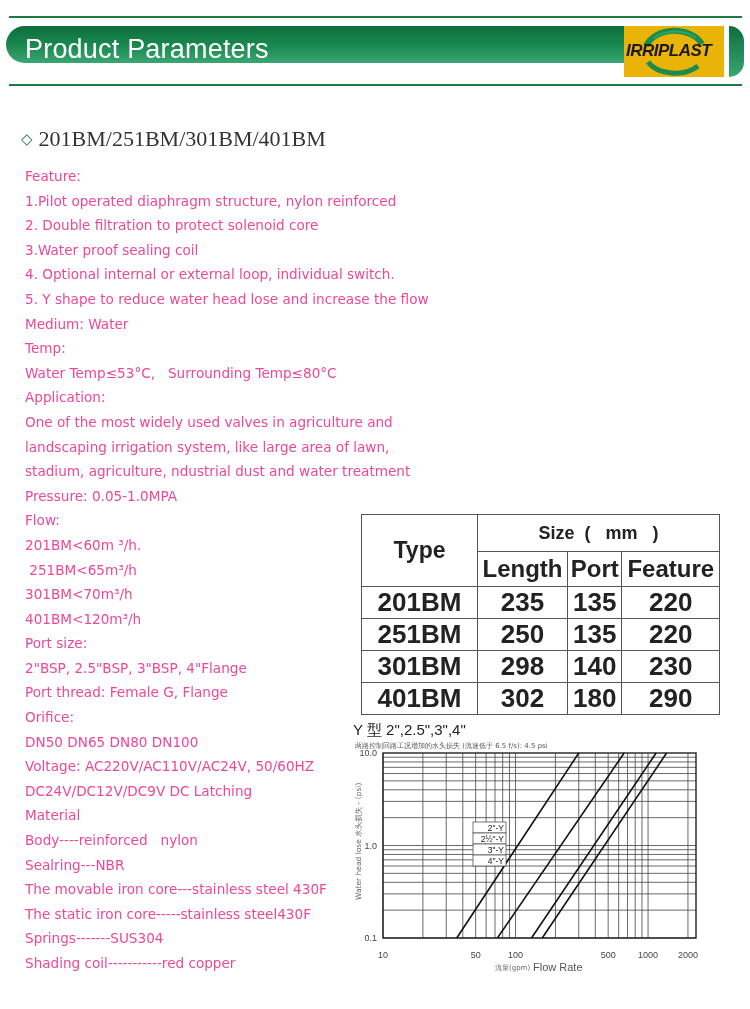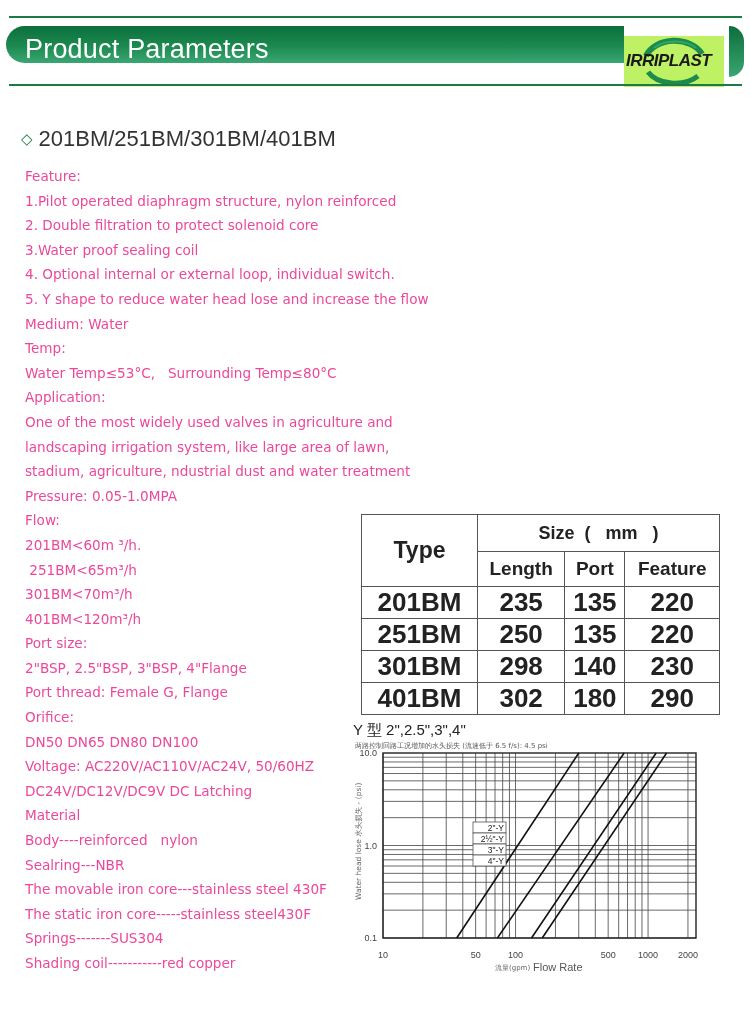--- a/index.html
+++ b/index.html
@@ -1,32 +1,32 @@
 <!DOCTYPE html>
 <html><head>
 <meta charset="utf-8">
 <style>
   html, body { margin:0; padding:0; background:#ffffff; }
   body { width:750px; height:1009px; position:relative; overflow:hidden; font-family:"DejaVu Sans", sans-serif; color:#333; }
   .rule { position:absolute; left:9px; width:733px; height:2px; background:#1e7a45; }
   .banner { position:absolute; left:6px; top:26px; width:618px; height:37px; border-radius:24px 0 0 24px;
             background:linear-gradient(to bottom, #0c6e3c 0%, #1c8a50 55%, #3aa673 100%); }
   .banner-title { position:absolute; left:19px; top:8px; color:#fff; font-size:27px; font-family:"Liberation Sans", sans-serif; letter-spacing:0.2px; }
-  .logo-box { position:absolute; left:624px; top:36px; width:100px; height:51px; background:#bef264; }
+  .logo-box { position:absolute; left:624px; top:26px; width:100px; height:51px; background:#eab308; }
   .logo-text { position:absolute; left:2px; top:15px; font-family:"Liberation Sans", sans-serif; font-weight:bold; font-style:italic; font-size:17px; color:#1a1a1a; letter-spacing:-0.5px; }
   .logo-cap { position:absolute; left:729px; top:26px; width:15px; height:51px; background:linear-gradient(to bottom,#0c6e3c,#3aa673); border-radius:0 20px 20px 0; }
-  .heading { position:absolute; left:21px; top:126px; font-size:22px; color:#333; font-family:Liberation Sans, sans-serif; }
+  .heading { position:absolute; left:21px; top:126px; font-size:22px; color:#333; font-family:Liberation Serif, serif; }
   .heading .diamond { color:#1e7a45; font-size:15px; margin-right:6px; position:relative; top:-2px; }
   .specs { position:absolute; left:25px; top:164px; font-size:13.6px; line-height:24.6px; color:#ec4899; white-space:pre; font-family:"DejaVu Sans", sans-serif; }
   .specs div { height:24.6px; }
   table.size { position:absolute; left:361px; top:514px; width:359px; border-collapse:collapse; font-family:"Liberation Sans", sans-serif; color:#222;font-weight:bold; }
   table.size td { border:1px solid #555; text-align:center; font-size:26px; padding:0; }
   table.size .hdr-type { font-size:23px; width:115px; }
   table.size .hdr-size { font-size:18px; height:36px; }
-  table.size .sub { height:34px; font-size:19px; }
+  table.size .sub { height:34px; font-size:24px; }
   table.size .row td { height:28px; }
   .chart { position:absolute; left:345px; top:718px; width:400px; height:265px; }
   .chart svg { position:absolute; left:0; top:0; }
 </style>
 </head>
 <body>
 
 <div class="rule" style="top:16px;"></div>
 <div class="banner">
   <span class="banner-title">Product Parameters</span>

